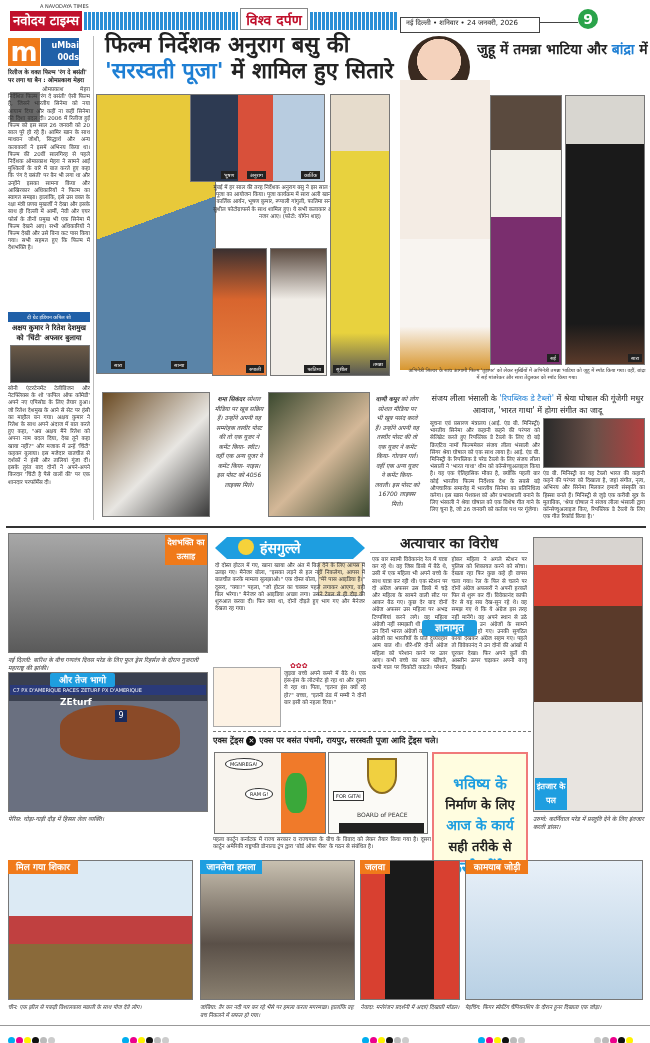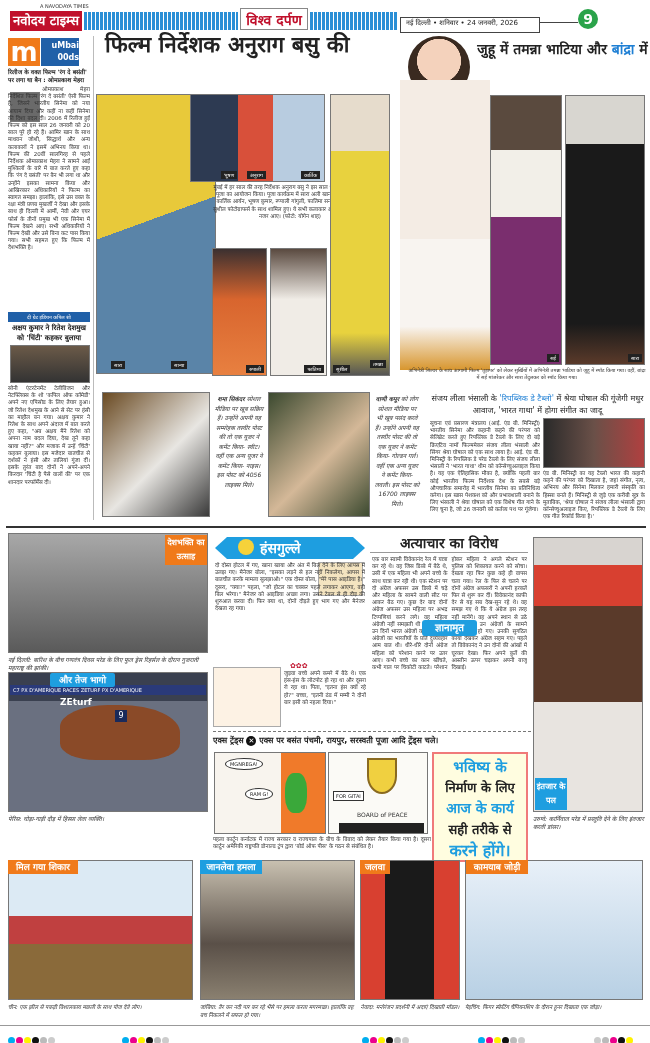--- a/index.html
+++ b/index.html
@@ -39,27 +39,28 @@
 <div class="abs date-box">नई दिल्ली • शनिवार • 24 जनवरी, 2026</div>
 <div class="abs" style="left:540px;top:22px;width:38px;height:1px;background:#444"></div>
 <div class="abs page-num">9</div>
 
 <div class="abs mumbai-m">m</div>
 <div class="abs mumbai-txt">uMbai 00ds</div>
 <div class="abs" style="left:8px;top:68px;width:82px;font-size:6px;font-weight:bold;line-height:8px;color:#222">रिलीज के वक्त फिल्म 'रंग दे बसंती' पर लगा था बैन : ओमप्रकाश मेहरा</div>
 <div class="abs photo" style="left:10px;top:92px;width:30px;height:30px;background:#6a6a6a"></div>
 <div class="abs col-text" style="left:8px;top:86px;width:82px;height:225px;overflow:hidden;text-indent:34px">ओमप्रकाश मेहरा निर्देशित फिल्म 'रंग दे बसंती' ऐसी फिल्म है, जिसने भारतीय सिनेमा को नया आयाम दिया और कहीं ना कहीं सिनेमा की दिशा बदल दी। 2006 में रिलीज हुई फिल्म को इस साल 26 जनवरी को 20 साल पूरे हो रहे हैं। आमिर खान के साथ माधवन जोशी, सिद्धार्थ और अन्य कलाकारों ने इसमें अभिनय किया था। फिल्म की 20वीं सालगिरह से पहले निर्देशक ओमप्रकाश मेहरा ने सामने आईं मुश्किलों के बारे में बात करते हुए कहा कि 'रंग दे बसंती' पर बैन भी लगा था और उन्होंने इसका सामना किया और आखिरकार अधिकारियों ने फिल्म का स्वागत समझा। हालांकि, इसे उस वक्त के रक्षा मंत्री प्रणब मुखर्जी ने देखा और इसके साथ ही दिल्ली में आर्मी, नेवी और एयर फोर्स के तीनों प्रमुख भी एक सिनेमा में फिल्म देखने आए। सभी अधिकारियों ने फिल्म देखी और उसे बिना कट पास किया गया। सभी सहमत हुए कि फिल्म में देशभक्ति है।</div>
 <div class="abs" style="left:8px;top:312px;width:82px;height:10px;background:#2060a8;color:#fff;font-size:5px;line-height:10px;text-align:center">दी ग्रेट इंडियन कपिल शो</div>
-<div class="abs" style="left:8px;top:323px;width:82px;font-size:7px;font-weight:bold;line-height:10px;text-align:center;color:#222">अक्षय कुमार ने रितेश देशमुख को 'चिंटी' कहकर बुलाया</div>
+<div class="abs" style="left:8px;top:323px;width:82px;font-size:7px;font-weight:bold;line-height:10px;text-align:center;color:#222">अक्षय कुमार ने रितेश देशमुख को 'चिंटी' अफसर बुलाया</div>
 <div class="abs photo" style="left:10px;top:345px;width:80px;height:38px;background:linear-gradient(#6b5a48,#333)"></div>
 <div class="abs col-text" style="left:8px;top:385px;width:82px;height:135px;overflow:hidden">सोनी एंटरटेनमेंट टेलीविजन और नेटफ्लिक्स के शो 'कपिल ऑफ कॉमेडी' अपने नए एपिसोड के लिए तैयार हुआ। जो रितेश देशमुख के आने से सेट पर हंसी का माहौल बन गया। अक्षय कुमार ने रितेश के साथ अपने अंदाज में बात करते हुए कहा, "अब अक्षय मैंने रितेश को अपना नाम बदल दिया, देख तूने कहा खाया नहीं?" और मजाक में उन्हें 'चिंटी' कहकर बुलाया। इस मजेदार बातचीत से दर्शकों ने हंसी और तालियां गूंजा दीं। इसके तुरंत बाद दोनों ने अपने-अपने किरदार 'चिंटी है पैसे वालों की' पर एक शानदार परफॉर्मेंस दी।</div>
 <div class="abs" style="left:93px;top:36px;width:1px;height:484px;background:#bbb"></div>
 
 <div class="abs h1">
   <div>फिल्म निर्देशक अनुराग बसु की</div>
+  <div><span class="blue">'सरस्वती पूजा'</span><span> में शामिल हुए सितारे</span></div>
 </div>
 <div class="abs photo" style="left:96px;top:94px;width:120px;height:280px;background:linear-gradient(160deg,#e8c93a 0 45%,#5a84a8 45% 100%)">
   <span class="label-tag" style="left:14px;bottom:4px">सारा</span>
   <span class="label-tag" style="left:74px;bottom:4px">सान्या</span>
 </div>
 <div class="abs photo" style="left:190px;top:94px;width:135px;height:88px;background:linear-gradient(90deg,#2d3a52 0 35%,#d8503a 35% 62%,#b8cce0 62%)">
   <span class="label-tag" style="left:30px;bottom:2px">भूषण</span>
   <span class="label-tag" style="left:56px;bottom:2px">अनुराग</span>
   <span class="label-tag" style="right:4px;bottom:2px">कार्तिक</span>
 </div>
@@ -153,21 +154,21 @@
   <span class="abs" style="left:70px;top:20px;width:22px;height:40px;background:#3aa83a;border-radius:40%"></span>
 </div>
 <div class="abs photo" style="left:328px;top:752px;width:100px;height:82px;background:#fbfaf6">
   <span class="abs" style="left:38px;top:5px;width:30px;height:36px;background:#f0d040;border:2px solid #8a6a20;border-radius:0 0 50% 50%"></span>
   <span class="abs" style="left:4px;top:38px;font-size:5px;border:1px solid #333;padding:1px 2px;background:#fff">FOR GITAI</span>
   <span class="abs" style="left:28px;top:58px;font-size:6px;color:#333">BOARD of PEACE</span>
   <span class="abs" style="left:10px;top:70px;width:85px;height:10px;background:#222"></span>
 </div>
 <div class="abs col-text" style="left:213px;top:836px;width:218px;height:18px">पहला कार्टून कर्नाटक में राज्य सरकार व राज्यपाल के बीच के विवाद को लेकर तैयार किया गया है। दूसरा कार्टून अमेरिकी राष्ट्रपति डोनाल्ड ट्रंप द्वारा 'बोर्ड ऑफ पीस' के गठन से संबंधित है।</div>
 
-<div class="abs quote-box" style="left:432px;top:752px;width:96px;height:110px;padding-top:3px">
+<div class="abs quote-box" style="left:432px;top:752px;width:96px;height:110px;padding-top:20px">
   <div class="q-blue" style="font-size:15px;line-height:20px">भविष्य के</div>
   <div class="q-black" style="font-size:13px;line-height:21px">निर्माण के लिए</div>
   <div class="q-blue" style="font-size:14px;line-height:21px">आज के कार्य</div>
   <div class="q-black" style="font-size:13px;line-height:21px">सही तरीके से</div>
   <div class="q-blue" style="font-size:16px;line-height:21px">करने होंगे।</div>
 </div>
 
 <div class="abs photo" style="left:8px;top:860px;width:185px;height:140px;background:linear-gradient(#dceaf4 0 40%,#c04040 40% 60%,#8a6a3a 60%)"></div>
 <div class="abs orange-tag" style="left:8px;top:860px;width:70px;height:14px;font-size:9px;line-height:14px">मिल गया शिकार</div>
 <div class="abs caption" style="left:8px;top:1003px;width:190px;font-size:5.5px">चीन: एक झील से पकड़ी विशालकाय मछली के साथ पोज देते लोग।</div>

